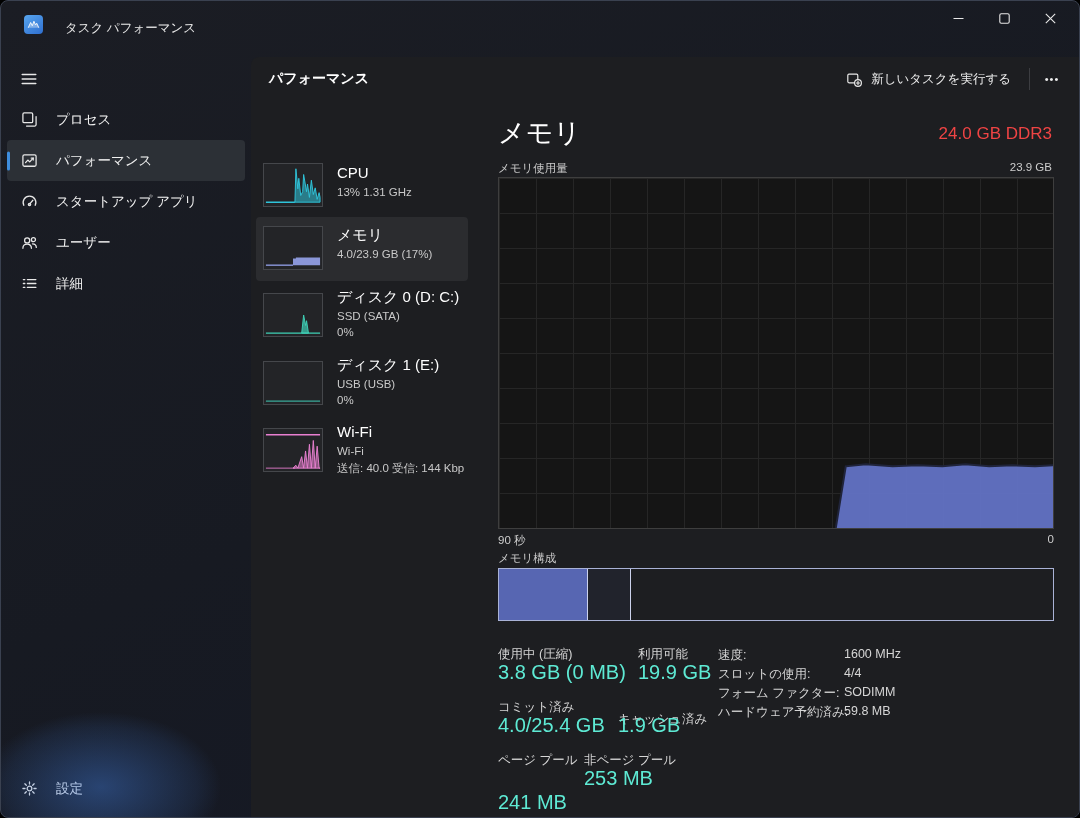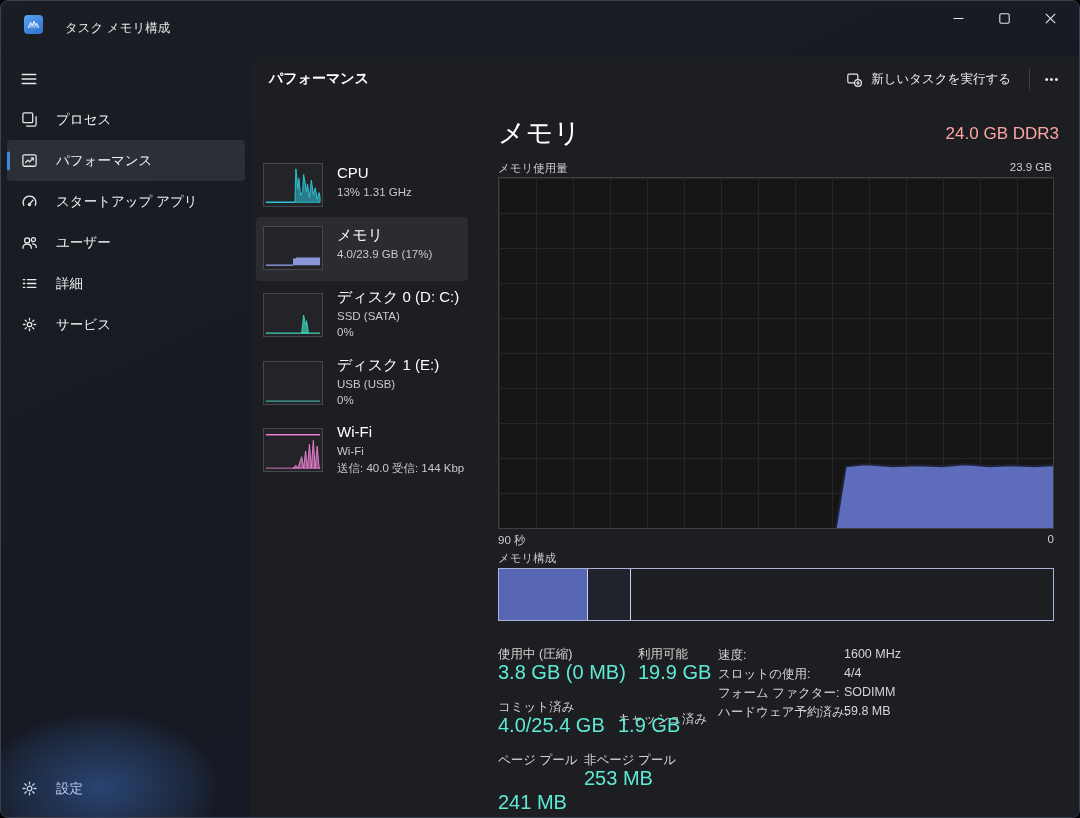--- a/index.html
+++ b/index.html
@@ -53,21 +53,21 @@
   .perf-list{position:absolute;left:0;top:44px;width:230px;bottom:0;}
   .perf-card{position:absolute;left:5px;width:212px;border-radius:4px;}
   .perf-card.selected{background:#2b2c2f;}
   .thumb{position:absolute;left:7px;width:60px;height:44px;background:#232427;border:1px solid #45474b;}
   .thumb svg{display:block;width:58px;height:42px;}
   .pc-title{position:absolute;left:81px;font-size:15px;color:#fff;white-space:nowrap;}
   .pc-sub{position:absolute;left:81px;font-size:11.5px;color:#c9c9c9;white-space:nowrap;max-width:128px;overflow:hidden;}
   
   .main{position:absolute;left:230px;top:44px;right:0;bottom:0;}
   .main-title{position:absolute;left:17px;top:14px;font-size:27px;font-weight:400;color:#fff;}
-  .main-capacity{position:absolute;right:20px;top:23px;font-size:17px;color:#fca5a5;}
+  .main-capacity{position:absolute;right:27px;top:23px;font-size:17px;color:#ef4444;}
   .graph-label{position:absolute;left:17px;top:60px;font-size:11.5px;color:#cdcdcd;}
   .graph-max{position:absolute;right:27px;top:60px;font-size:11.5px;color:#cdcdcd;}
   .graph{
     position:absolute;left:17px;top:76px;width:556px;height:352px;
     background-color:#151515;border:1px solid #3e3e3e;
     background-image:
       repeating-linear-gradient(to right,#262626 0 1px,transparent 1px 37px),
       repeating-linear-gradient(to bottom,#262626 0 1px,transparent 1px 35px);
   }
   .graph svg{position:absolute;left:0;top:0;width:100%;height:100%;}
@@ -88,21 +88,21 @@
 <body>
 
 <div class="window">
 
   <div class="titlebar">
     <div class="app-icon">
       <svg width="13" height="13" viewBox="0 0 16 16">
           <polyline points="1.5,12 4.5,5.5 6.5,9.5 8.5,4 10.5,8.5 12,6.5 14.5,12" fill="rgba(255,255,255,.35)" stroke="#fff" stroke-width="1.1"></polyline>
         </svg>
     </div>
-    <div class="app-title">タスク メモリ構成</div>
+    <div class="app-title">タスク パフォーマンス</div>
     <div class="win-controls">
       <div class="win-btn">
         <svg width="11" height="11" viewBox="0 0 11 11">
             <line x1="0.5" y1="5.5" x2="10.5" y2="5.5" stroke="#e8e8e8" stroke-width="1.1"></line>
           </svg>
       </div>
       <div class="win-btn">
         <svg width="11" height="11" viewBox="0 0 11 11">
             <rect x="0.8" y="0.8" width="9.4" height="9.4" rx="1.5" fill="none" stroke="#e8e8e8" stroke-width="1.1"></rect>
           </svg>
@@ -162,29 +162,20 @@
         </span>
         <span class="nav-label">ユーザー</span>
       </div>
       <div class="nav-item">
         <span class="nav-icon">
           <svg width="17" height="17" viewBox="0 0 16 16" class="icon-stroke">
               <path d="M6,4.3h8 M6,8h8 M6,11.7h8 M2.2,4.3h1.4 M2.2,8h1.4 M2.2,11.7h1.4"></path>
             </svg>
         </span>
         <span class="nav-label">詳細</span>
-      </div>
-      <div class="nav-item">
-        <span class="nav-icon">
-          <svg width="17" height="17" viewBox="0 0 16 16" class="icon-stroke">
-              <circle cx="8" cy="8" r="2.1"></circle>
-              <path d="M8,2.2v1.6 M8,12.2v1.6 M2.2,8h1.6 M12.2,8h1.6 M3.9,3.9l1.1,1.1 M11,11l1.1,1.1 M12.1,3.9 L11,5 M5,11 L3.9,12.1"></path>
-            </svg>
-        </span>
-        <span class="nav-label">サービス</span>
       </div>
     </div>
     <div class="nav-item settings-item">
       <span class="nav-icon" style="margin-left:8px;">
         <svg width="17" height="17" viewBox="0 0 16 16" class="icon-stroke">
             <circle cx="8" cy="8" r="2.2"></circle>
             <path d="M8,1.8v2 M8,12.2v2 M1.8,8h2 M12.2,8h2 M3.6,3.6l1.4,1.4 M11,11l1.4,1.4 M12.4,3.6 L11,5 M5,11 L3.6,12.4"></path>
           </svg>
       </span>
       <span class="nav-label">設定</span>

